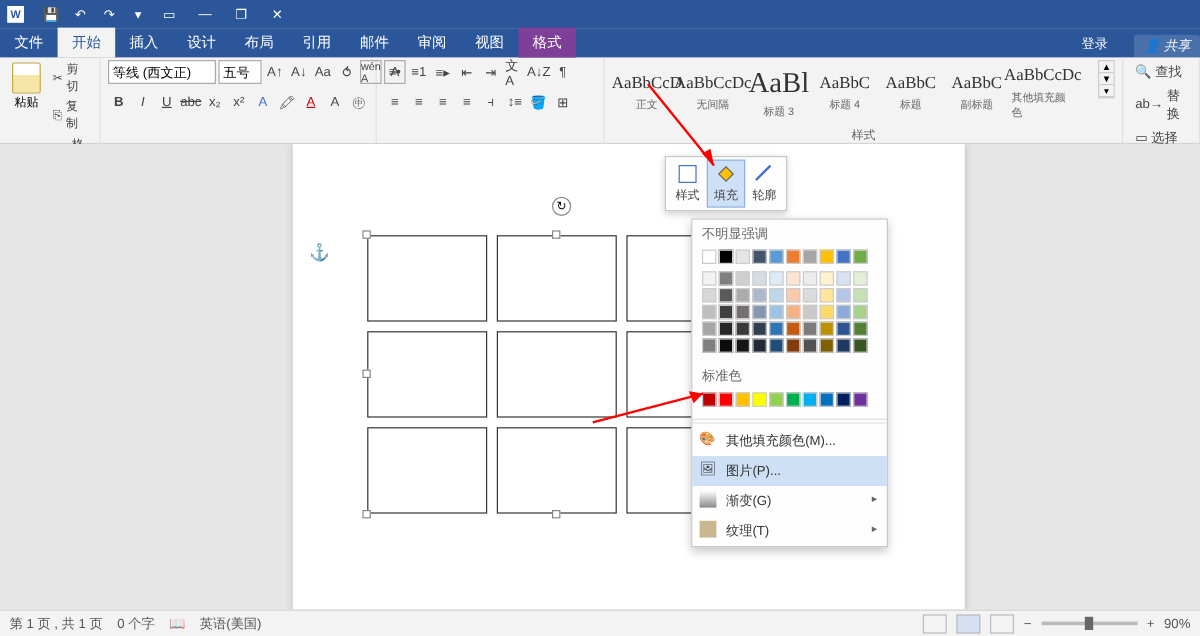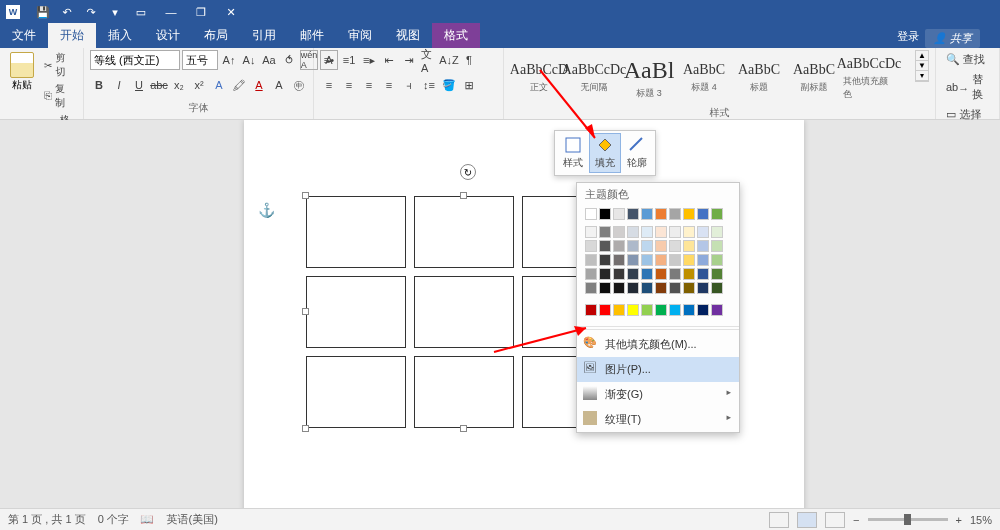--- a/index.html
+++ b/index.html
@@ -15,21 +15,21 @@
 .contextual-tab { background: #7e3f98; padding: 2px 10px; font-size: 10px; margin-right: -60px; }
 .titlebar-right { display: flex; }
 .win-btn { width: 30px; height: 24px; display: flex; align-items: center; justify-content: center; cursor: pointer; font-size: 11px; }
 
 
 .ribbon-tabs { height: 24px; background: #2b579a; display: flex; align-items: flex-end; color: #fff; font-size: 12px; }
 .tab { padding: 4px 12px; cursor: pointer; }
 .tab.active { background: #f3f3f3; color: #2b579a; }
 .tab.format { background: #7e3f98; color: #fff; }
 .tell-me { color: #b8c7e0; font-size: 11px; margin-left: 12px; padding: 4px; }
-.ribbon-right { margin-left: auto; display: flex; gap: 6px; padding-right: 20px; font-size: 11px; }
+.ribbon-right { margin-left: auto; display: flex; gap: 22px; padding-right: 0; font-size: 11px; }
 .share-btn { background: rgba(255,255,255,0.15); padding: 2px 8px; border-radius: 2px; font-style: italic; }
 
 
 .ribbon { height: 72px; background: #f3f3f3; border-bottom: 1px solid #d4d4d4; display: flex; }
 .group { border-right: 1px solid #e1e1e1; padding: 2px 6px; display: flex; flex-direction: column; position: relative; }
 .group-label { font-size: 10px; color: #666; text-align: center; margin-top: auto; padding-bottom: 2px; }
 .group-content { flex: 1; display: flex; align-items: flex-start; gap: 3px; }
 .paste-btn { display: flex; flex-direction: column; align-items: center; padding: 2px 4px; cursor: pointer; }
 .paste-icon { width: 24px; height: 26px; background: linear-gradient(#fff 40%, #f5e6a8 40%); border: 1px solid #c5a847; border-radius: 2px; }
 .clip-small { display: flex; flex-direction: column; gap: 1px; font-size: 10px; color: #444; }
@@ -179,21 +179,20 @@
         <div class="btn-sm">x²</div>
         <div class="btn-sm" style="color:#4472c4">A</div>
         <div class="btn-sm">🖍</div>
         <div class="btn-sm" style="color:#c00000">
             <u>A</u>
           </div>
         <div class="btn-sm">A</div>
         <div class="btn-sm">㊥</div>
       </div>
     </div>
-    <div class="group-label">字体</div>
   </div>
 
   <div class="group" style="width:190px">
     <div class="group-content" style="flex-direction:column">
       <div class="font-row">
         <div class="btn-sm">≡•</div>
         <div class="btn-sm">≡1</div>
         <div class="btn-sm">≡▸</div>
         <div class="btn-sm">⇤</div>
         <div class="btn-sm">⇥</div>
@@ -309,21 +308,21 @@
   </div>
   <div class="mini-btn">
     <svg class="mini-icn" viewBox="0 0 18 18">
         <path d="M2 14 L14 2" stroke="#4472c4" stroke-width="2"></path>
       </svg>
     <span>轮廓</span>
   </div>
 </div>
 
 <div class="fill-menu">
-  <div class="fill-section-title">主题颜色</div>
+  <div class="fill-section-title">不明显强调</div>
   <div class="color-grid" id="theme-colors">
       <div class="color-row">
         <div class="swatch" style="background: rgb(255, 255, 255);"></div>
         <div class="swatch" style="background: rgb(0, 0, 0);"></div>
         <div class="swatch" style="background: rgb(231, 230, 230);"></div>
         <div class="swatch" style="background: rgb(68, 84, 106);"></div>
         <div class="swatch" style="background: rgb(91, 155, 213);"></div>
         <div class="swatch" style="background: rgb(237, 125, 49);"></div>
         <div class="swatch" style="background: rgb(165, 165, 165);"></div>
         <div class="swatch" style="background: rgb(255, 192, 0);"></div>
@@ -385,20 +384,21 @@
         <div class="swatch" style="background: rgb(23, 22, 22);"></div>
         <div class="swatch" style="background: rgb(34, 42, 53);"></div>
         <div class="swatch" style="background: rgb(30, 78, 121);"></div>
         <div class="swatch" style="background: rgb(131, 60, 11);"></div>
         <div class="swatch" style="background: rgb(82, 82, 82);"></div>
         <div class="swatch" style="background: rgb(127, 96, 0);"></div>
         <div class="swatch" style="background: rgb(31, 56, 100);"></div>
         <div class="swatch" style="background: rgb(55, 86, 35);"></div>
       </div>
     </div>
+  <div class="fill-section-title">标准色</div>
   <div class="color-grid" id="standard-colors">
       <div class="color-row">
         <div class="swatch" style="background: rgb(192, 0, 0);"></div>
         <div class="swatch" style="background: rgb(255, 0, 0);"></div>
         <div class="swatch" style="background: rgb(255, 192, 0);"></div>
         <div class="swatch" style="background: rgb(255, 255, 0);"></div>
         <div class="swatch" style="background: rgb(146, 208, 80);"></div>
         <div class="swatch" style="background: rgb(0, 176, 80);"></div>
         <div class="swatch" style="background: rgb(0, 176, 240);"></div>
         <div class="swatch" style="background: rgb(0, 112, 192);"></div>
@@ -442,15 +442,15 @@
   <span>英语(美国)</span>
   <div class="right">
     <div class="view-btn"></div>
     <div class="view-btn" style="background:#d5e1f2"></div>
     <div class="view-btn"></div>
     <span>−</span>
     <div class="zoom-slider">
         <div class="zoom-thumb"></div>
       </div>
     <span>+</span>
-    <span>15%</span>
+    <span>90%</span>
   </div>
 </div>
 
 </body></html>

